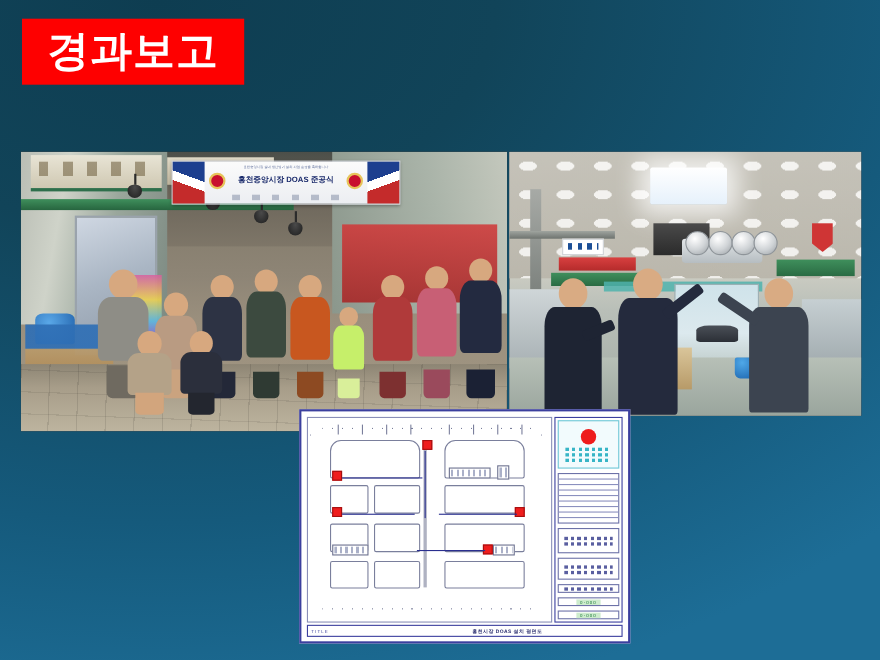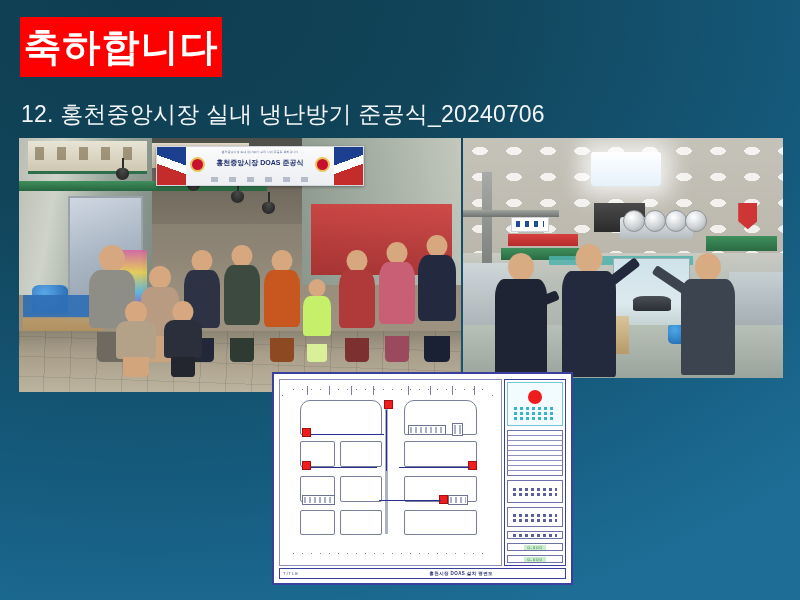--- a/index.html
+++ b/index.html
@@ -350,24 +350,23 @@
     content:""; position:absolute; inset:1px;
     background:repeating-linear-gradient(90deg,#aab0c8 0 2px,transparent 2px 5px);
   }
 </style>
 </head>
 <body>
 
 <div id="slide">
 
   <div id="title-box">
-    <div class="t">축하합니다</div>
+    <div class="t">경과보고</div>
   </div>
 
-  <div id="subtitle">12. 홍천중앙시장 실내 냉난방기 준공식_20240706</div>
 
   <div class="photo" id="photo-left">
     <div class="sky"></div>
     <div class="L-ceil"></div>
     <div class="L-shopA"></div>
     <div class="L-signA"></div>
     <div class="L-signB"></div>
     <div class="L-greenband"></div>
     <div class="L-doorway"></div>
     <div class="L-poster"></div>

